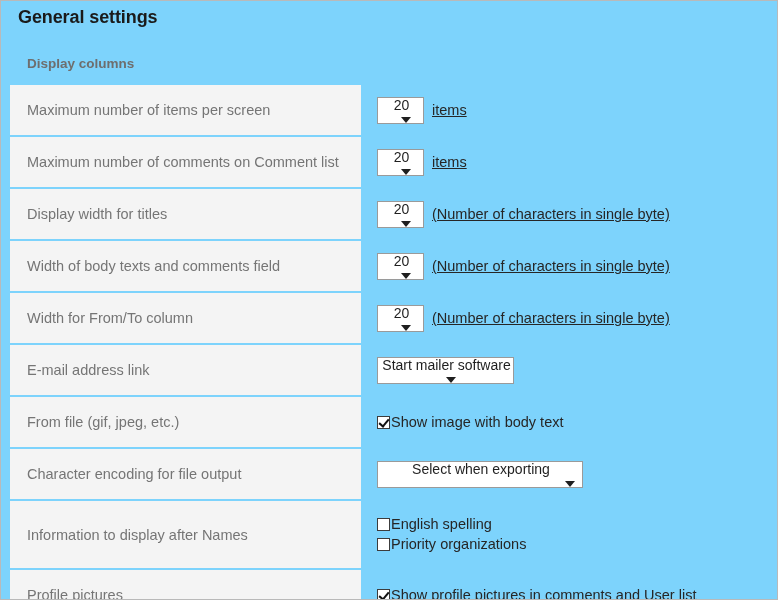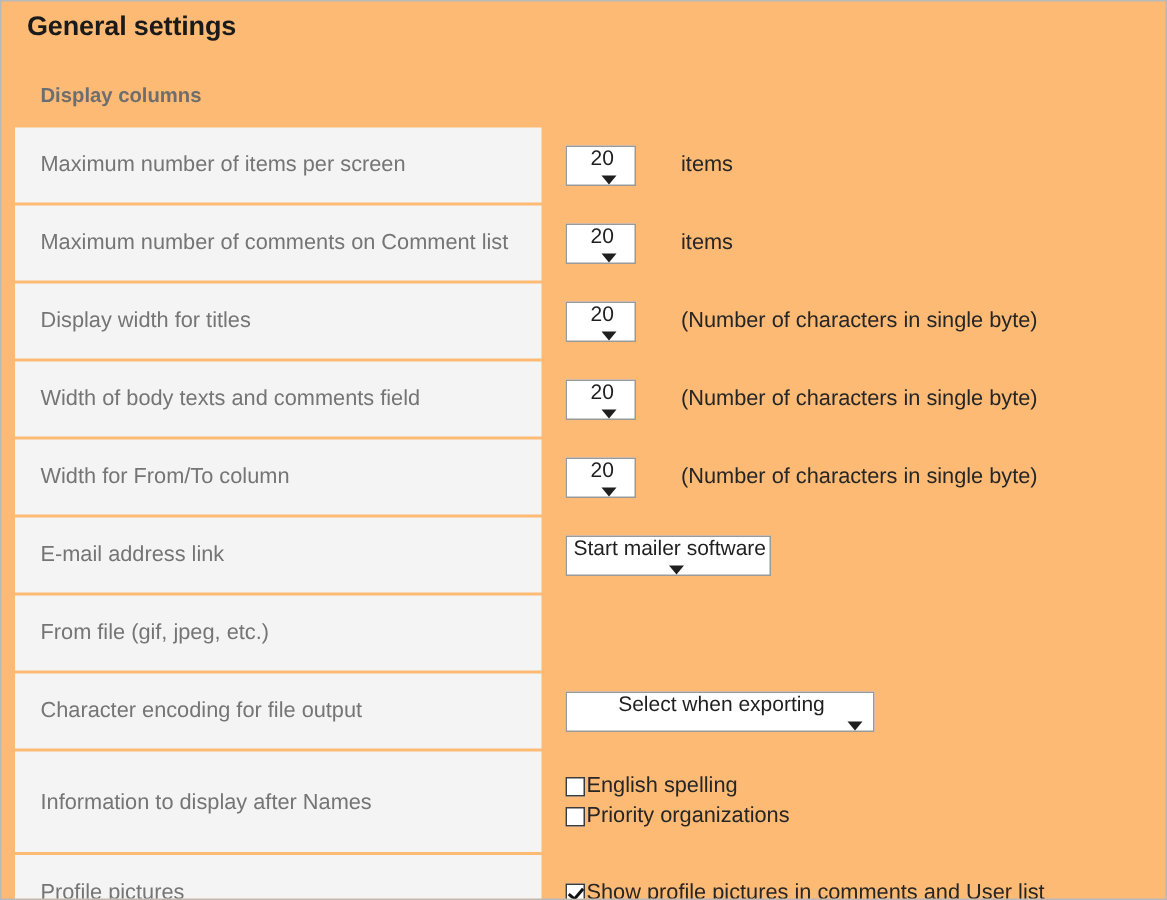--- a/index.html
+++ b/index.html
@@ -11,21 +11,21 @@
     width: 778px;
     height: 600px;
     overflow: hidden;
     font-family: "Liberation Sans", sans-serif;
   }
   .page {
     box-sizing: border-box;
     width: 778px;
     height: 600px;
     border: 1px solid #b9b9b9;
-    background: #fdba74;
+    background: #7dd3fc;
     position: relative;
     overflow: hidden;
   }
   .page-title {
     position: absolute;
     left: 17px;
     top: 6px;
     font-size: 18px;
     font-weight: bold;
     color: #1a1a1a;
@@ -105,24 +105,25 @@
     margin-left: 9px;
     flex: none;
   }
   .sel.small { width: 47px; }
   .sel.medium { width: 137px; }
   .sel.wide { width: 206px; }
   .sel.wide .caret { margin-left: auto; }
   .sel.medium .caret { margin-left: 8px; }
 
   .suffix {
-    margin-left: 30px;
+    margin-left: 8px;
     font-size: 14.5px;
     color: #262626;
     white-space: nowrap;
+    text-decoration: underline;
   }
 
   
   .cb-line {
     display: flex;
     align-items: center;
     white-space: nowrap;
     line-height: 17px;
   }
   .cb-line + .cb-line { margin-top: 3px; }
@@ -219,20 +220,26 @@
         <div class="row-label">E-mail address link</div>
         <div class="row-control">
           <div class="sel medium">
             <span class="sel-val">Start mailer software</span>
             <span class="caret"></span>
           </div>
         </div>
       </div>
       <div class="row h50">
         <div class="row-label">From file (gif, jpeg, etc.)</div>
+        <div class="row-control stacked">
+          <div class="cb-line">
+            <span class="cbox checked"></span>
+            <span class="cb-label">Show image with body text</span>
+          </div>
+        </div>
       </div>
       <div class="row h50">
         <div class="row-label">Character encoding for file output</div>
         <div class="row-control">
           <div class="sel wide">
             <span class="sel-val">Select when exporting</span>
             <span class="caret"></span>
           </div>
         </div>
       </div>

